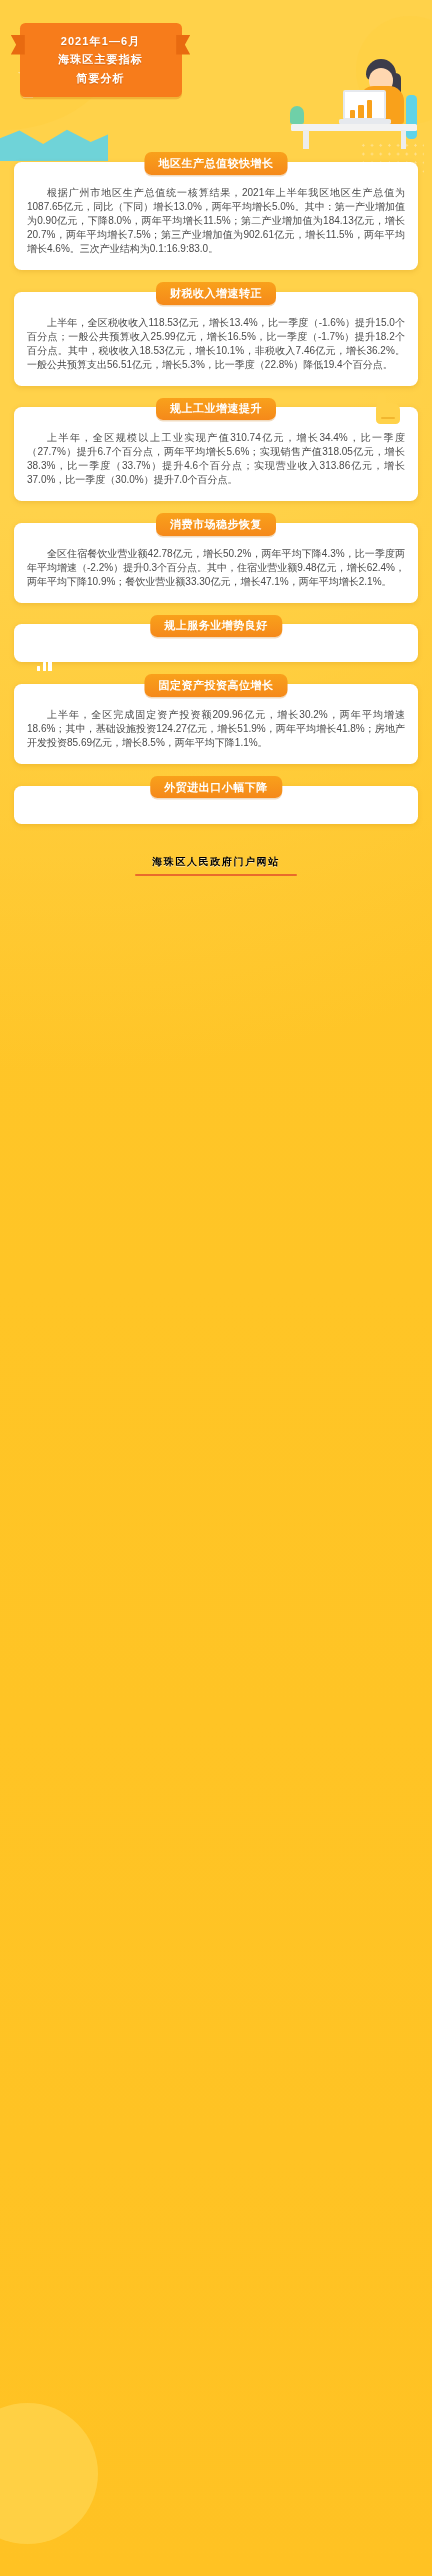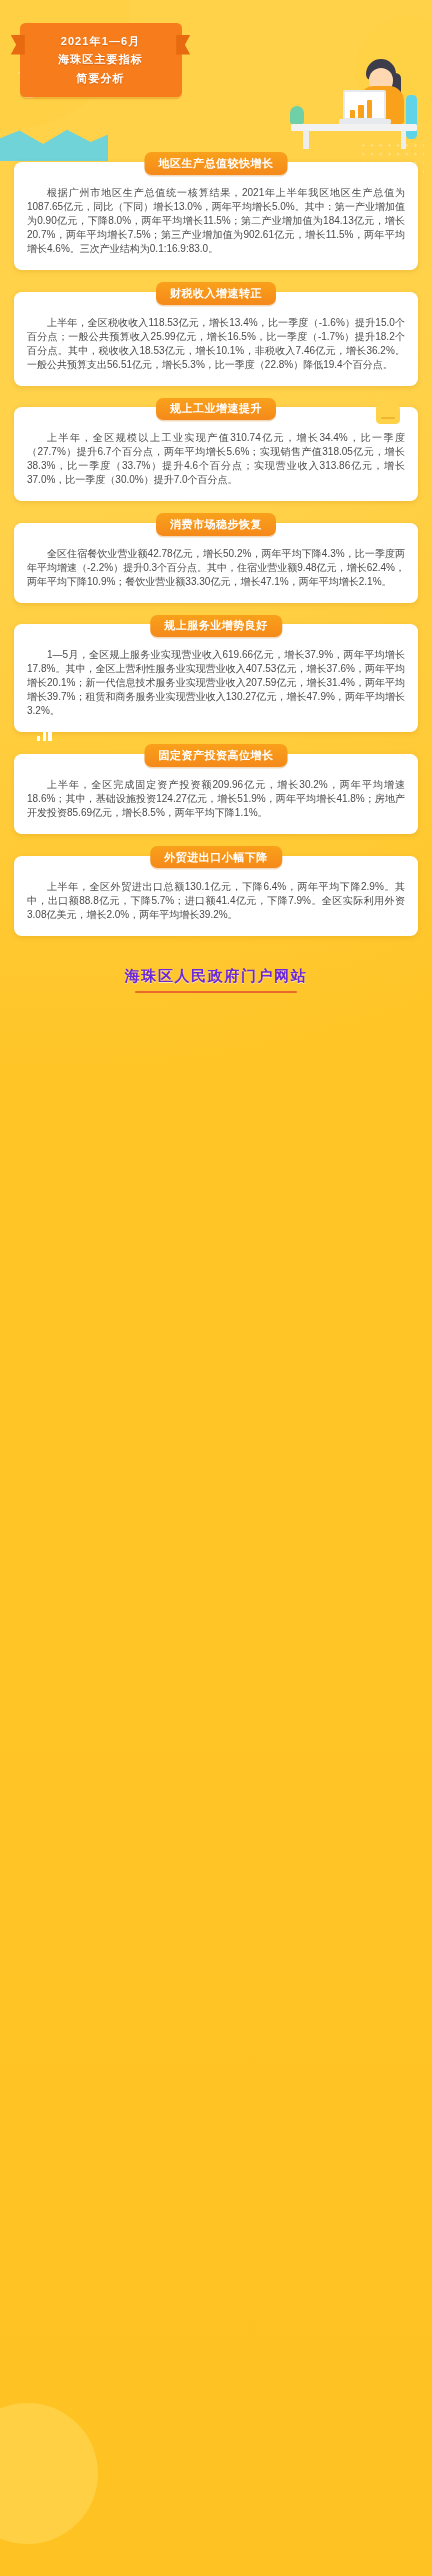--- a/index.html
+++ b/index.html
@@ -142,22 +142,22 @@
   .chart-box i:nth-child(3){ left: 16px; height: 13px;}
 
   
   .footer {
     position: relative; z-index: 2;
     text-align: center;
     padding: 9.7px 0 25px 0;
   }
   .footer .fname {
     display: inline-block;
-    color: #6d28d9;
-    font-size: 15px;
+    color: #000000;
+    font-size: 10px;
     font-weight: bold;
     letter-spacing: 1.6px;
     font-family: "Liberation Serif", serif;
     text-shadow: 0 0.5px 0 #FFE8A8;
   }
   .footer-rule { width: 162px; height: 1.6px; background: #E24B2A; margin: 5.4px auto 0 auto; border-radius: 1.1px; opacity:.75;}
 </style>
 </head>
 <body>
 
@@ -229,38 +229,36 @@
     <div class="card-title-wrap">
       <span class="card-title">消费市场稳步恢复</span>
     </div>
     <p>全区住宿餐饮业营业额42.78亿元，增长50.2%，两年平均下降4.3%，比一季度两年平均增速（-2.2%）提升0.3个百分点。其中，住宿业营业额9.48亿元，增长62.4%，两年平均下降10.9%；餐饮业营业额33.30亿元，增长47.1%，两年平均增长2.1%。</p>
   </div>
 
   <div class="card">
     <div class="card-title-wrap">
       <span class="card-title">规上服务业增势良好</span>
     </div>
-    <p>1—5月，全区规上服务业实现营业收入619.66亿元，增长37.9%，两年平均增长17.8%。其中，全区上营利性服务业实现营业收入407.53亿元，增长37.6%，两年平均增长20.1%；新一代信息技术服务业实现营业收入207.59亿元，增长31.4%，两年平均增长39.7%；租赁和商务服务业实现营业收入130.27亿元，增长47.9%，两年平均增长3.2%。</p>
   </div>
 
   <div class="card">
     <div class="card-title-wrap">
       <span class="card-title">固定资产投资高位增长</span>
     </div>
     <div class="title-icon icon-chart">
       <span class="chart-box"><i></i><i></i><i></i></span>
     </div>
     <p>上半年，全区完成固定资产投资额209.96亿元，增长30.2%，两年平均增速18.6%；其中，基础设施投资124.27亿元，增长51.9%，两年平均增长41.8%；房地产开发投资85.69亿元，增长8.5%，两年平均下降1.1%。</p>
   </div>
 
   <div class="card">
     <div class="card-title-wrap">
       <span class="card-title">外贸进出口小幅下降</span>
     </div>
-    <p>上半年，全区外贸进出口总额130.1亿元，下降6.4%，两年平均下降2.9%。其中，出口额88.8亿元，下降5.7%；进口额41.4亿元，下降7.9%。全区实际利用外资3.08亿美元，增长2.0%，两年平均增长39.2%。</p>
   </div>
 
 </div>
 
 <div class="footer">
   <div class="fname">海珠区人民政府门户网站</div>
   <div class="footer-rule"></div>
 </div>
 
 

